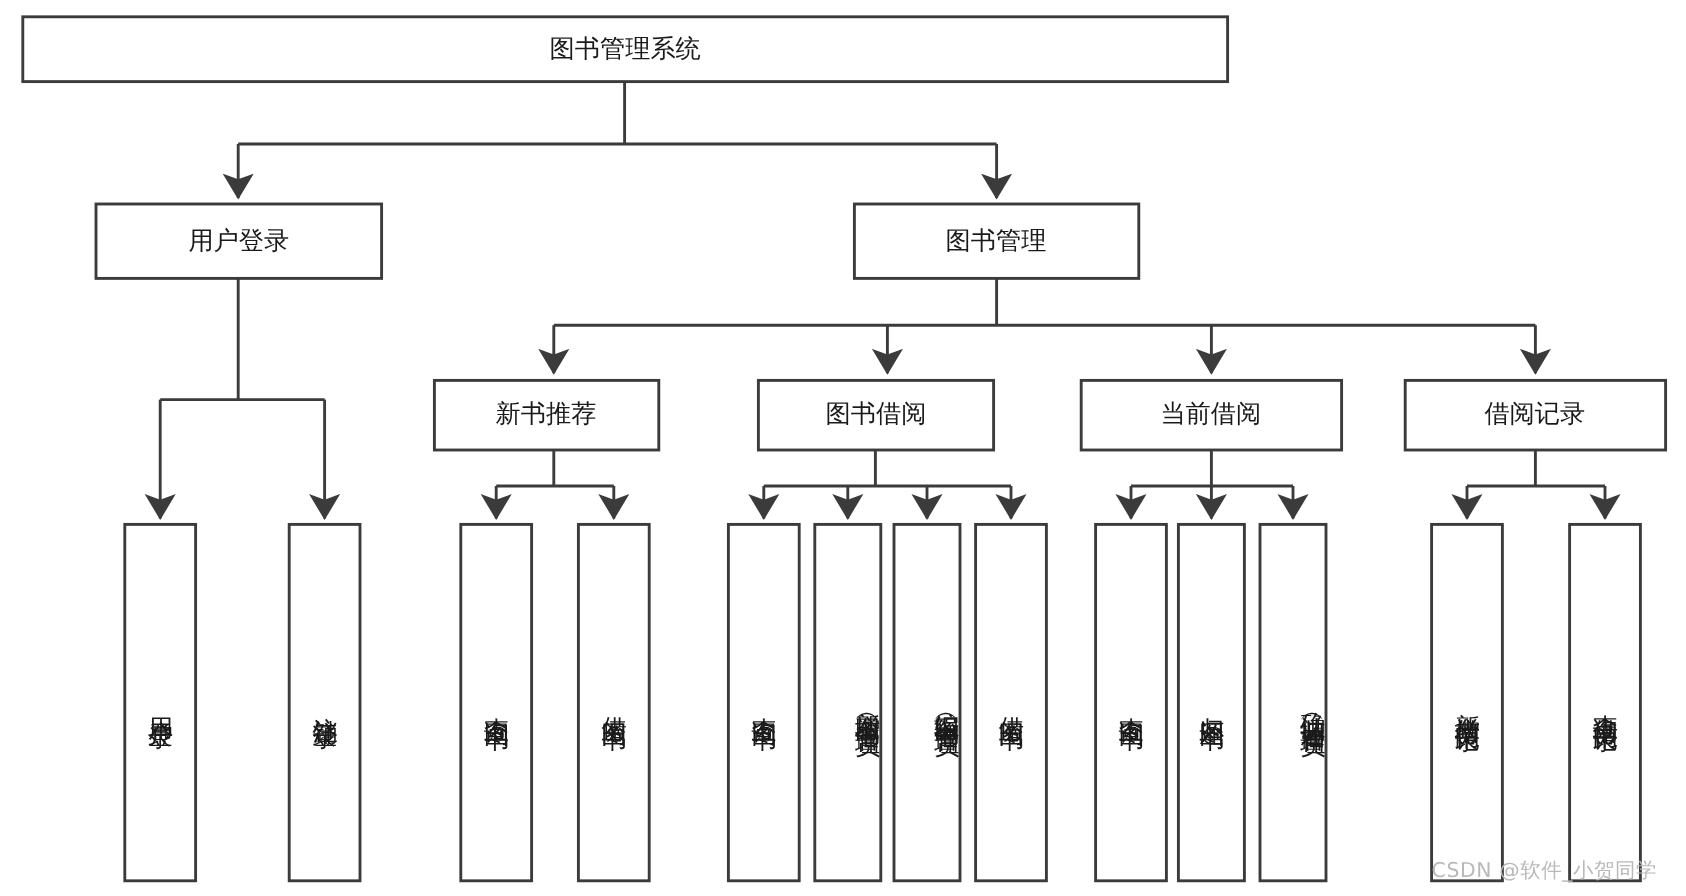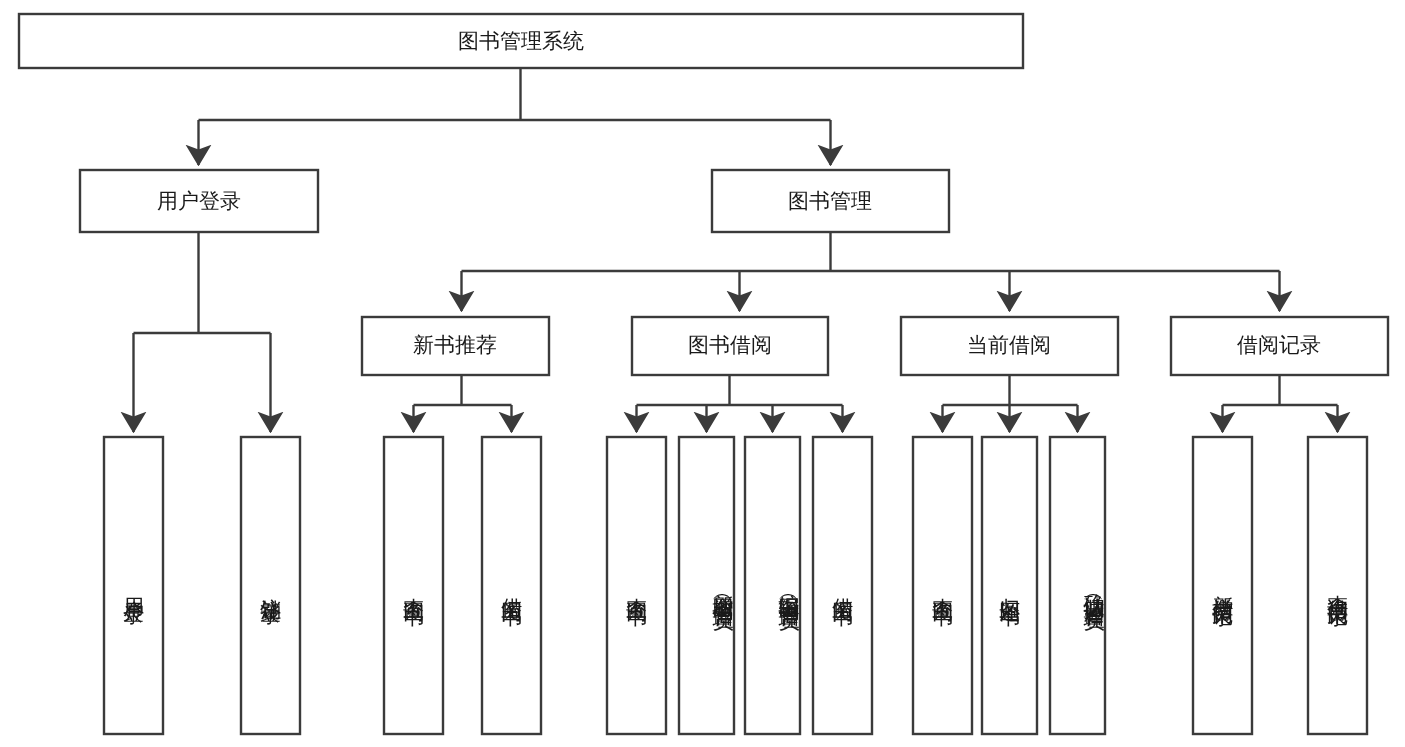--- a/index.html
+++ b/index.html
@@ -206,14 +206,15 @@
   <div class="vlabel" style="left:745px; top:437px; width:55px; height:297px; align-items:flex-start; padding-top:6px; box-sizing:border-box;">编辑图书（管理员）</div>
   <div class="vlabel" style="left:813px; top:437px; width:59px; height:297px;">借阅图书</div>
 
   <div class="vlabel" style="left:913px; top:437px; width:59px; height:297px;">查询图书</div>
   <div class="vlabel" style="left:982px; top:437px; width:55px; height:297px;">归还图书</div>
   <div class="vlabel" style="left:1050px; top:437px; width:55px; height:297px; align-items:flex-start; padding-top:6px; box-sizing:border-box;">确认归还（管理员）</div>
 
   <div class="vlabel" style="left:1193px; top:437px; width:59px; height:297px;">新增借阅记录</div>
   <div class="vlabel" style="left:1308px; top:437px; width:59px; height:297px;">查询借阅记录</div>
 
+  <div class="watermark">CSDN @软件_小贺同学</div>
 
 </div>
 
 </body></html>

